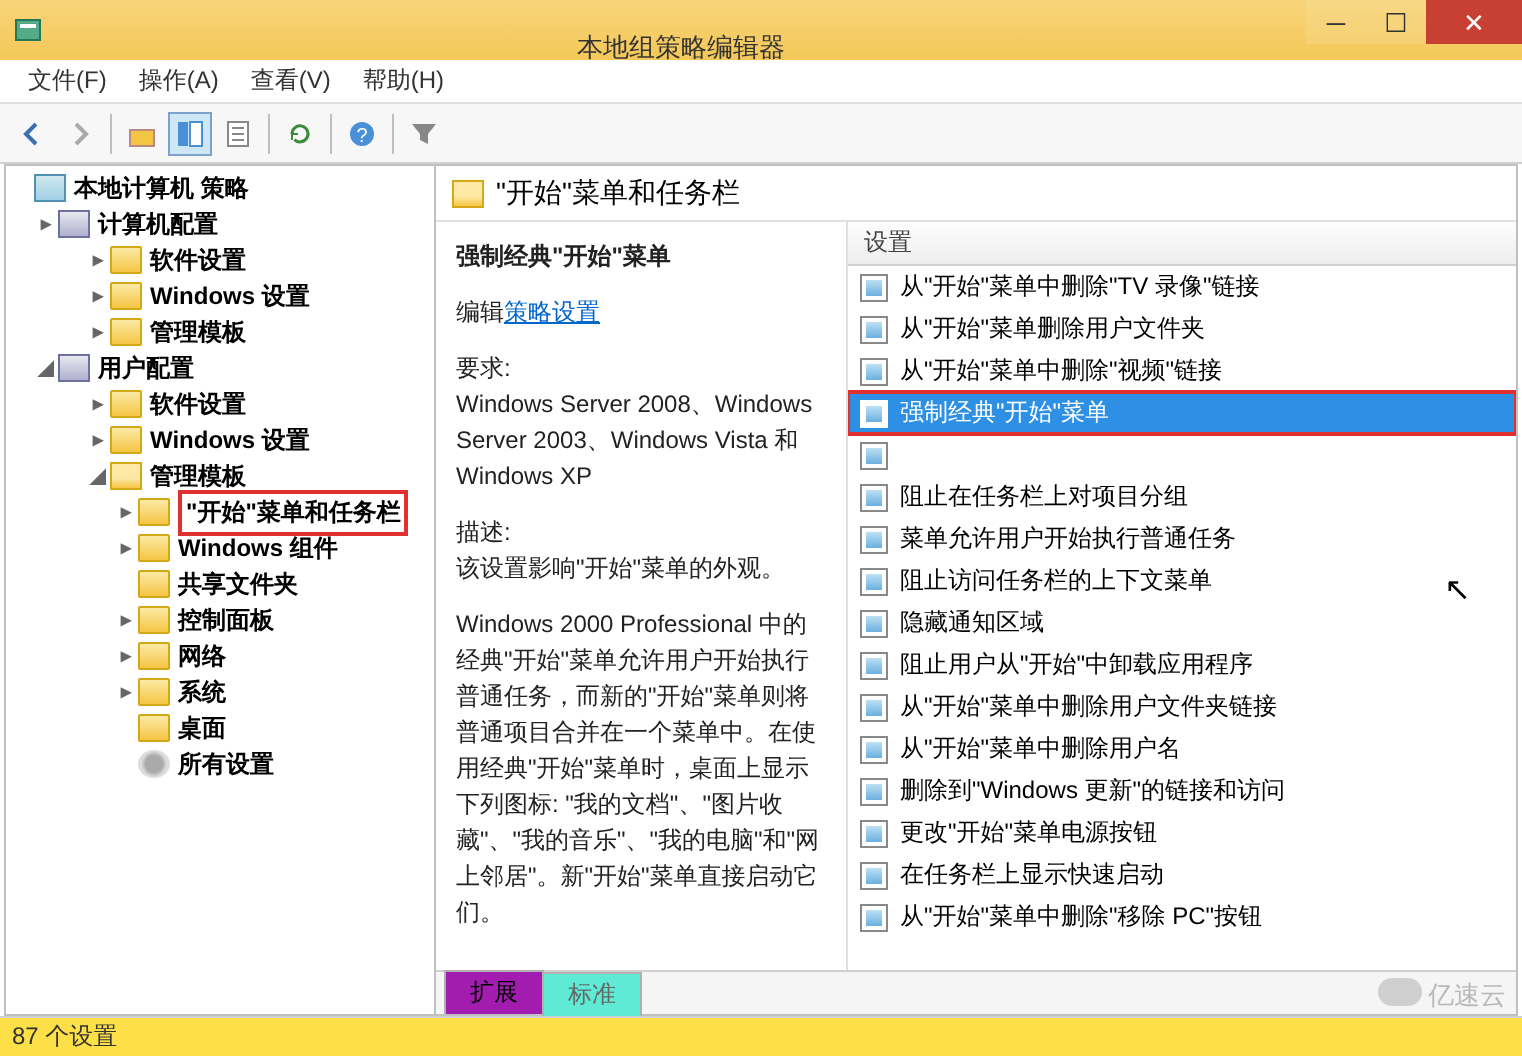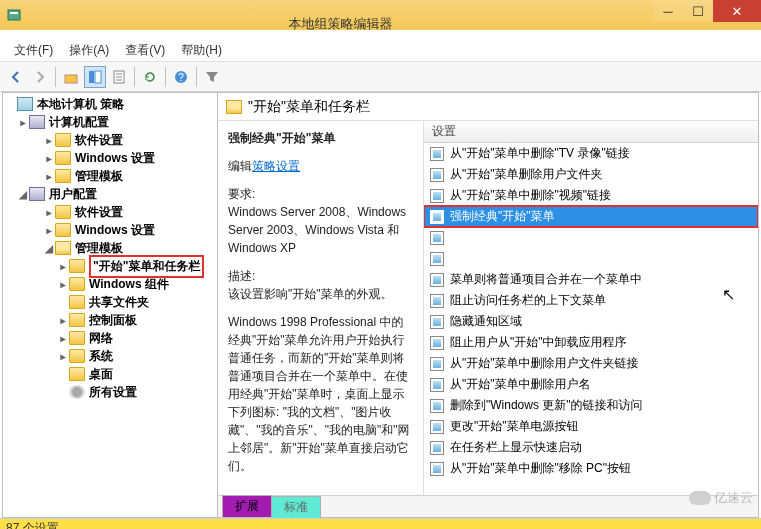--- a/index.html
+++ b/index.html
@@ -6,21 +6,21 @@
 body { width: 761px; height: 529px; background: #fff; font-size: 12px; overflow: hidden; position: relative; }
 
 .titlebar { height: 30px; background: linear-gradient(#f8d47a, #f4c858); display: flex; align-items: center; position: relative; }
 .titlebar .title { flex: 1; text-align: center; color: #333; font-size: 13px; margin-top: 17px; }
 .titlebar .icon-left { width: 16px; height: 16px; margin: 0 6px; }
 .win-controls { display: flex; height: 100%; }
 .win-btn { width: 30px; height: 22px; display: flex; align-items: center; justify-content: center; font-size: 13px; color: #333; }
 .win-btn.close { width: 48px; background: #c84031; color: #fff; }
 .win-btn.max, .win-btn.min { background: rgba(255,255,255,0.1); }
 
-.menubar { height: 32px; background: #fff; border-bottom: 1px solid #e0e0e0; display: flex; align-items: flex-end; padding-left: 6px; }
+.menubar { height: 22px; background: #fff; border-bottom: 1px solid #e0e0e0; display: flex; align-items: flex-end; padding-left: 6px; }
 .menubar span { padding: 2px 8px; color: #333; }
 
 .toolbar { height: 30px; background: #f7f7f7; border-bottom: 1px solid #d0d0d0; display: flex; align-items: center; padding: 0 4px; }
 .tool-btn { width: 22px; height: 22px; margin: 0 1px; display: flex; align-items: center; justify-content: center; border: 1px solid transparent; }
 .tool-sep { width: 1px; height: 20px; background: #c0c0c0; margin: 0 3px; }
 
 .content { display: flex; height: 426px; border: 1px solid #c0c0c0; margin: 0 2px; }
 
 .tree-panel { width: 215px; border-right: 1px solid #c0c0c0; overflow-y: auto; background: #fff; padding-top: 2px; }
 .tree-item { display: flex; align-items: center; height: 18px; padding: 0 2px; white-space: nowrap; cursor: default; font-weight: bold; }
@@ -55,21 +55,21 @@
 .list-ico::after { content: ""; position: absolute; left: 2px; top: 2px; right: 2px; bottom: 2px; background: linear-gradient(#bde0f5, #6ab0e0); }
 .list-row.selected .list-ico { border-color: #fff; }
 
 .tabs { height: 22px; border-top: 1px solid #d0d0d0; display: flex; align-items: flex-end; padding-left: 4px; background: #f5f5f5; }
 .tab { padding: 2px 12px; border: 1px solid #b0b0b0; border-bottom: none; background: #a21caf; font-size: 12px; margin-right: -1px; position: relative; }
 .tab.inactive { background: #5eead4; color: #666; top: 1px; }
 
 .statusbar { height: 20px; background: #fde047; border-top: 1px solid #d0d0d0; display: flex; align-items: center; padding: 0 6px; font-size: 12px; color: #333; }
 
 .cursor { position: absolute; font-size: 16px; color: #000; pointer-events: none; }
-.watermark { position: absolute; right: 8px; bottom: 22px; font-size: 13px; color: #b8b8b8; display: flex; align-items: center; }
+.watermark { position: absolute; right: 8px; bottom: 22px; font-size: 13px; color: #b8b8b8; display: flex; }
 .watermark .cloud { width: 22px; height: 14px; background: #d0d0d0; border-radius: 8px; margin-right: 3px; position: relative; }
 
 svg.ico { width: 16px; height: 16px; }
 </style>
 </head>
 <body>
 
 <div class="titlebar">
   <span class="icon-left">
     <svg class="ico" viewBox="0 0 16 16">
@@ -240,21 +240,21 @@
 
       <div class="desc-col">
         <div class="title">强制经典"开始"菜单</div>
         <div>
           <span>编辑</span><a href="#">策略设置</a>
         </div>
         <p>要求:</p>
         <div>Windows Server 2008、Windows Server 2003、Windows Vista 和 Windows XP</div>
         <p>描述:</p>
         <div>该设置影响"开始"菜单的外观。</div>
-        <p>Windows 1998 Professional 中的经典"开始"菜单允许用户开始执行普通任务，而新的"开始"菜单则将普通项目合并在一个菜单中。在使用经典"开始"菜单时，桌面上显示下列图标: "我的文档"、"图片收藏"、"我的音乐"、"我的电脑"和"网上邻居"。新"开始"菜单直接启动它们。</p>
+        <p>Windows 2000 Professional 中的经典"开始"菜单允许用户开始执行普通任务，而新的"开始"菜单则将普通项目合并在一个菜单中。在使用经典"开始"菜单时，桌面上显示下列图标: "我的文档"、"图片收藏"、"我的音乐"、"我的电脑"和"网上邻居"。新"开始"菜单直接启动它们。</p>
       </div>
 
       <div class="list-col">
         <div class="list-header">设置</div>
         <div class="list-scroll" id="list-scroll">
             <div class="list-row">
               <span class="list-ico"></span>
               <span>从"开始"菜单中删除"TV 录像"链接</span>
             </div>
             <div class="list-row">
@@ -267,24 +267,25 @@
             </div>
             <div class="list-row selected hl-border">
               <span class="list-ico"></span>
               <span>强制经典"开始"菜单</span>
             </div>
             <div class="list-row">
               <span class="list-ico"></span>
             </div>
             <div class="list-row">
               <span class="list-ico"></span>
-            </div>
-            <div class="list-row">
-              <span class="list-ico"></span>
-              <span>菜单则将普通项目合并在一个菜单中</span>
+              <span>阻止在任务栏上对项目分组</span>
+            </div>
+            <div class="list-row">
+              <span class="list-ico"></span>
+              <span>菜单允许用户开始执行普通任务</span>
             </div>
             <div class="list-row">
               <span class="list-ico"></span>
               <span>阻止访问任务栏的上下文菜单</span>
             </div>
             <div class="list-row">
               <span class="list-ico"></span>
               <span>隐藏通知区域</span>
             </div>
             <div class="list-row">

